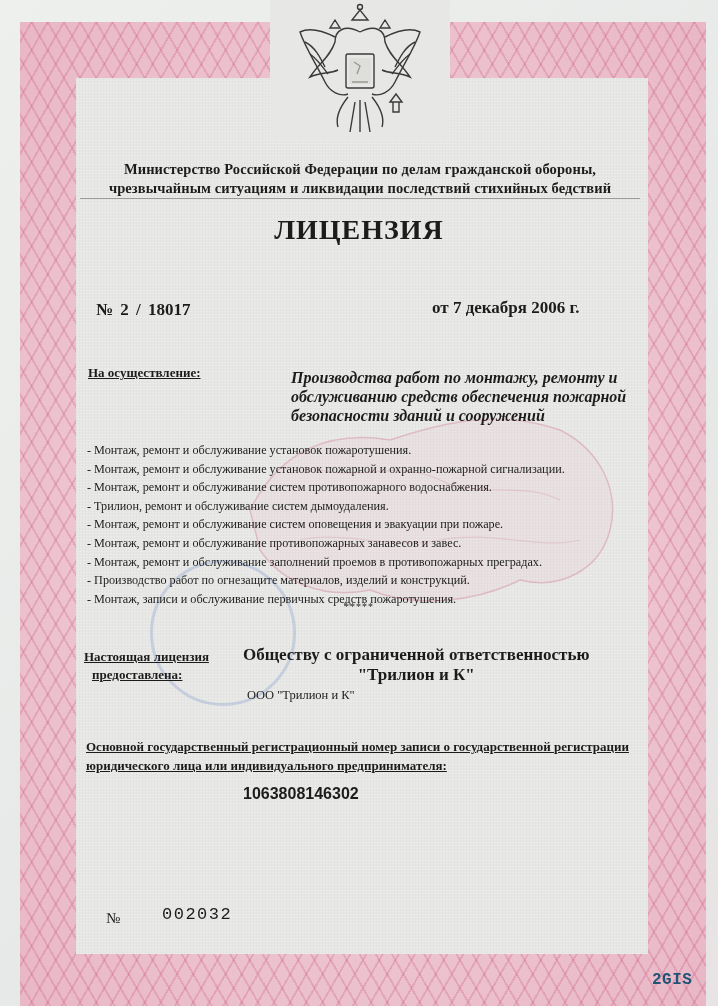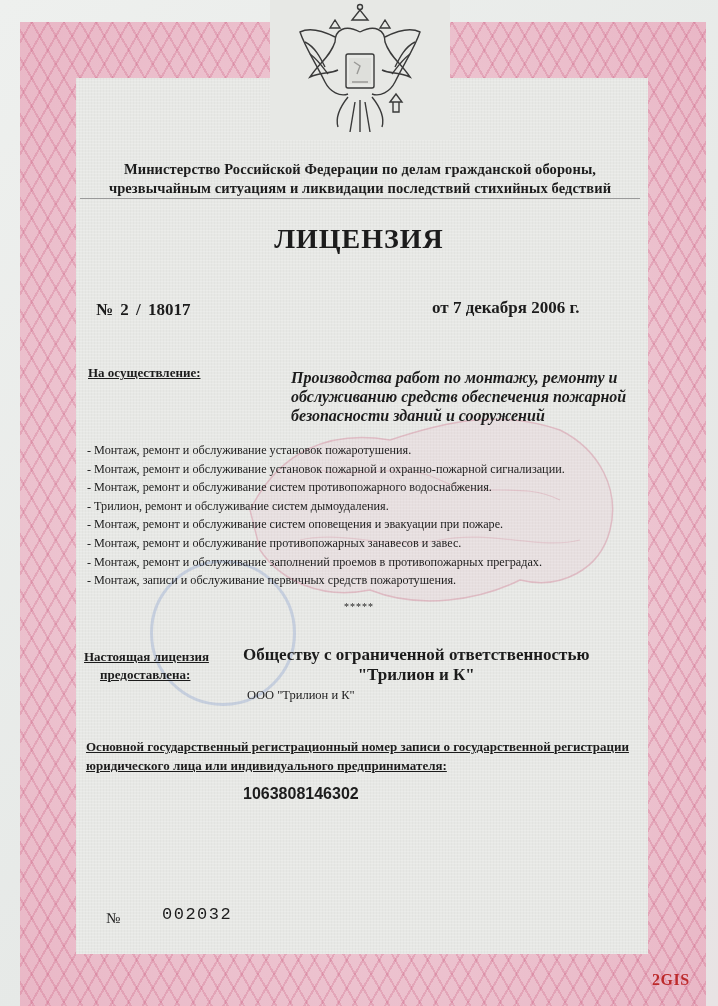--- a/index.html
+++ b/index.html
@@ -39,21 +39,21 @@
     position: absolute; left: 150px; top: 560px; width: 140px; height: 140px;
     border-radius: 50%; border: 3px solid rgba(110,140,200,0.28);
   }
   .ministry {
     position: absolute; left: 80px; top: 160px; width: 560px; text-align: center;
     font-weight: bold; font-size: 14.5px; line-height: 19px; letter-spacing: 0.1px;
   }
   .ministry span { display: block; border-bottom: 1px solid #9a9a9a; padding: 0 4px; }
   .ministry span:first-child { border-bottom: none; }
   .title {
-    position: absolute; left: 0; top: 223px; width: 718px; text-align: center;
+    position: absolute; left: 0; top: 214px; width: 718px; text-align: center;
     font-weight: bold; font-size: 28px; letter-spacing: 1px;
   }
   .lic-num { position: absolute; left: 96px; top: 300px; font-weight: bold; font-size: 17px; word-spacing: 3px; }
   .lic-date { position: absolute; left: 432px; top: 298px; font-weight: bold; font-size: 17px; }
   .label-u {
     position: absolute; font-weight: bold; font-size: 13px; text-decoration: underline; line-height: 17px;
   }
   .purpose {
     position: absolute; left: 243px; top: 368px; width: 400px;
     font-weight: bold; font-style: italic; font-size: 16px; line-height: 19px; margin-left: 48px;
@@ -71,21 +71,21 @@
     position: absolute; left: 86px; top: 737px; width: 570px;
     font-weight: bold; font-size: 13px; line-height: 19px; text-decoration: underline;
   }
   .ogrn-value {
     position: absolute; left: 243px; top: 785px; font-family: "Liberation Sans", sans-serif;
     font-weight: bold; font-size: 16px;
   }
   .serial-sign { position: absolute; left: 106px; top: 910px; font-size: 15px; }
   .serial { position: absolute; left: 162px; top: 905px; font-family: "Liberation Mono", monospace; font-size: 17px; letter-spacing: 1.5px; }
   .watermark {
-    position: absolute; left: 652px; top: 971px; color: #b91c1c; font-family: Liberation Serif, serif;
+    position: absolute; left: 652px; top: 971px; color: #0c4a6e; font-family: Liberation Mono, monospace;
     font-weight: bold; font-size: 16px; letter-spacing: 0.5px; opacity: 0.9;
   }
 </style>
 </head>
 <body>
 
 <div class="outer"></div>
 <div class="band"></div>
 <div class="paper"></div>
 <div class="emblem-bg"></div>
@@ -128,26 +128,27 @@
 <div class="purpose">Производства работ по монтажу, ремонту и обслуживанию средств обеспечения пожарной безопасности зданий и сооружений</div>
 
 <ul class="activities">
   <li>- Монтаж, ремонт и обслуживание установок пожаротушения.</li>
   <li>- Монтаж, ремонт и обслуживание установок пожарной и охранно-пожарной сигнализации.</li>
   <li>- Монтаж, ремонт и обслуживание систем противопожарного водоснабжения.</li>
   <li>- Трилион, ремонт и обслуживание систем дымоудаления.</li>
   <li>- Монтаж, ремонт и обслуживание систем оповещения и эвакуации при пожаре.</li>
   <li>- Монтаж, ремонт и обслуживание противопожарных занавесов и завес.</li>
   <li>- Монтаж, ремонт и обслуживание заполнений проемов в противопожарных преградах.</li>
+  <li>- Производство работ по огнезащите материалов, изделий и конструкций.</li>
   <li>- Монтаж, записи и обслуживание первичных средств пожаротушения.</li>
 </ul>
 <div class="stars">*****</div>
 
 <div class="label-u" style="left:84px; top:648px;">Настоящая лицензия</div>
-<div class="label-u" style="left:100px; top:666px;text-align:center;">предоставлена:</div>
+<div class="label-u" style="left:92px; top:666px;text-align:center;">предоставлена:</div>
 
 <div class="holder">
   <div>Обществу с ограниченной ответственностью</div>
   <div>"Трилион и К"</div>
 </div>
 <div class="holder-short">ООО "Трилион и К"</div>
 
 <div class="ogrn-label">Основной государственный регистрационный номер записи о государственной регистрации юридического лица или индивидуального предпринимателя:</div>
 <div class="ogrn-value">1063808146302</div>
 

